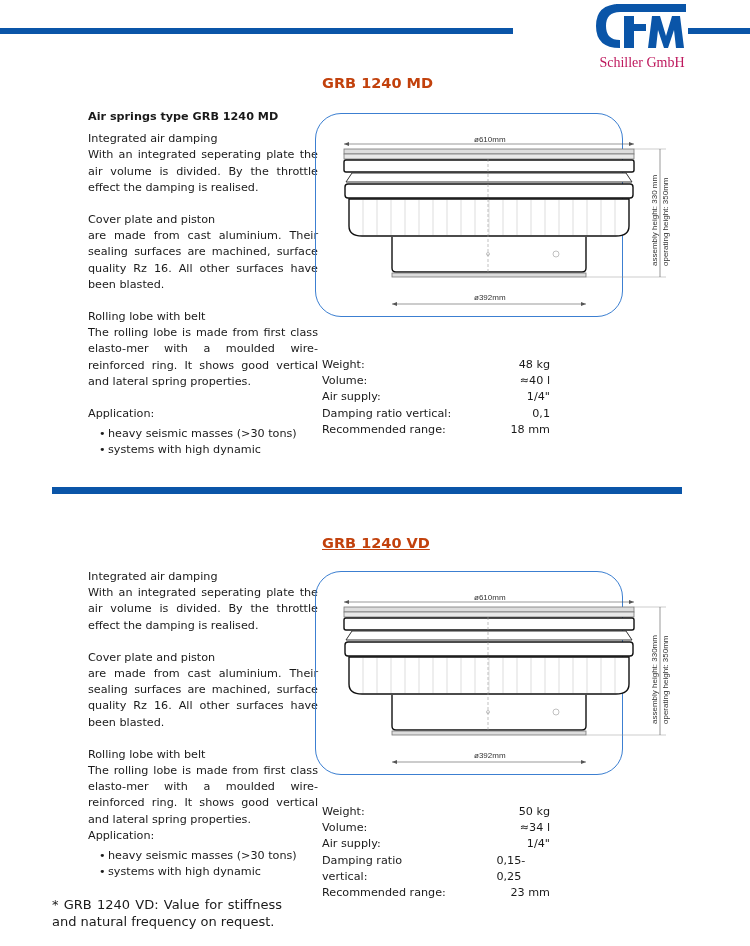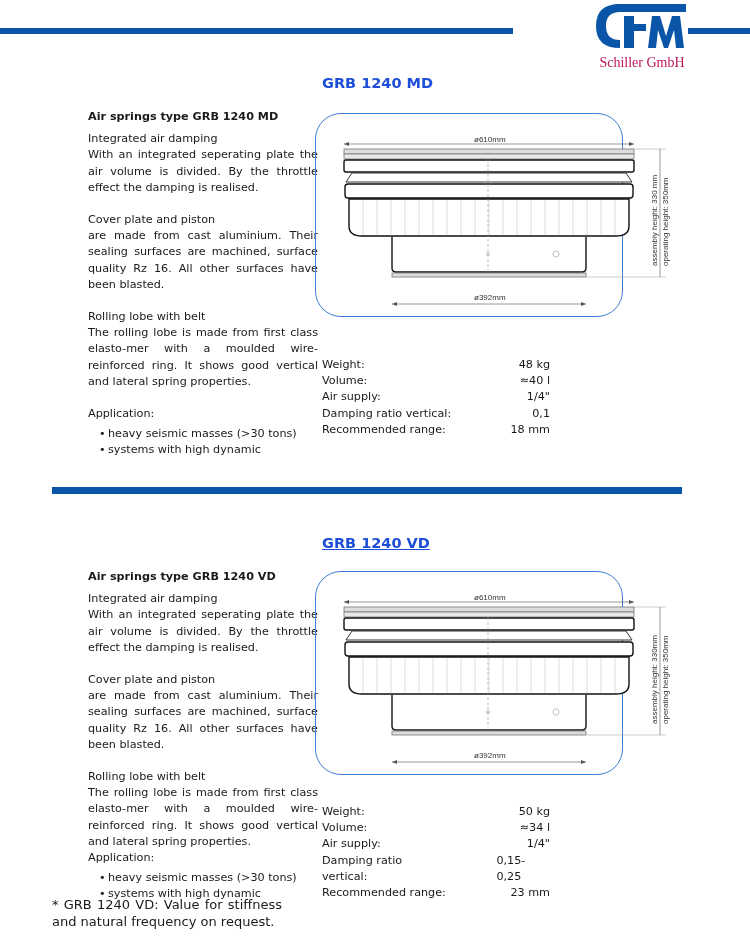--- a/index.html
+++ b/index.html
@@ -3,21 +3,21 @@
 <meta charset="utf-8">
 <style>
   html, body { margin:0; padding:0; }
   body { width:750px; height:946px; background:#fff; position:relative; overflow:hidden;
          font-family:"DejaVu Sans", sans-serif; color:#1a1a1a; }
   .topbar-left { position:absolute; left:0; top:28px; width:513px; height:6px; background:#0a55a8; }
   .topbar-right { position:absolute; left:688px; top:28px; width:62px; height:6px; background:#0a55a8; }
   .logo { position:absolute; left:590px; top:0; width:100px; height:52px; }
   .logo-sub { position:absolute; left:592px; top:55px; width:100px; text-align:center;
               font-family:"Liberation Serif", serif; font-size:14px; color:#be185d; }
-  .product-title { position:absolute; left:322px; font-size:14.5px; font-weight:bold; color:#1d4ed8; }
+  .product-title { position:absolute; left:322px; font-size:14.5px; font-weight:bold; color:#c2410c; }
   .col-left { position:absolute; left:52px; width:230px; font-size:11.2px; line-height:16.2px;margin-left:36px; }
   .col-left .heading { font-weight:bold; margin-bottom:6px; font-size:11.2px; }
   .col-left p { margin:0; text-align:justify; }
   .col-left .gap { height:16px; }
   .col-left ul { list-style:none; margin:4px 0 0 0; padding:0 0 0 20px; }
   .col-left li { position:relative; line-height:16.2px; }
   .col-left li::before { content:"\2022"; position:absolute; left:-9px; }
   .drawing-box { position:absolute; left:315px; width:308px; height:204px; border:1.2px solid #3c7fd1;
                  border-radius:26px; box-sizing:border-box; }
   .drawing-box svg { position:absolute; left:0; top:0; }
@@ -129,21 +129,20 @@
       <span>Recommended range:</span>
       <span>18 mm</span>
     </div>
 </div>
 
 <div class="mid-bar"></div>
 
 <div class="product-title" style="top:535px;text-decoration:underline;">GRB 1240 VD</div>
 
 <div class="col-left" style="top:569px;">
-  <div class="heading">Air springs type GRB 1240 VD</div>
   <div>Integrated air damping</div>
   <p>With an integrated seperating plate the air volume is divided. By the throttle effect the damping is realised.</p>
   <div class="gap"></div>
   <div>Cover plate and piston</div>
   <p>are made from cast  aluminium. Their sealing surfaces are machined, surface quality Rz 16. All other surfaces have been blasted.</p>
   <div class="gap"></div>
   <div>Rolling lobe with belt</div>
   <p>The rolling lobe is made from first class elasto-mer with a moulded wire-reinforced ring. It shows good vertical and lateral spring properties.</p>
   <div>Application:</div>
   <ul>

